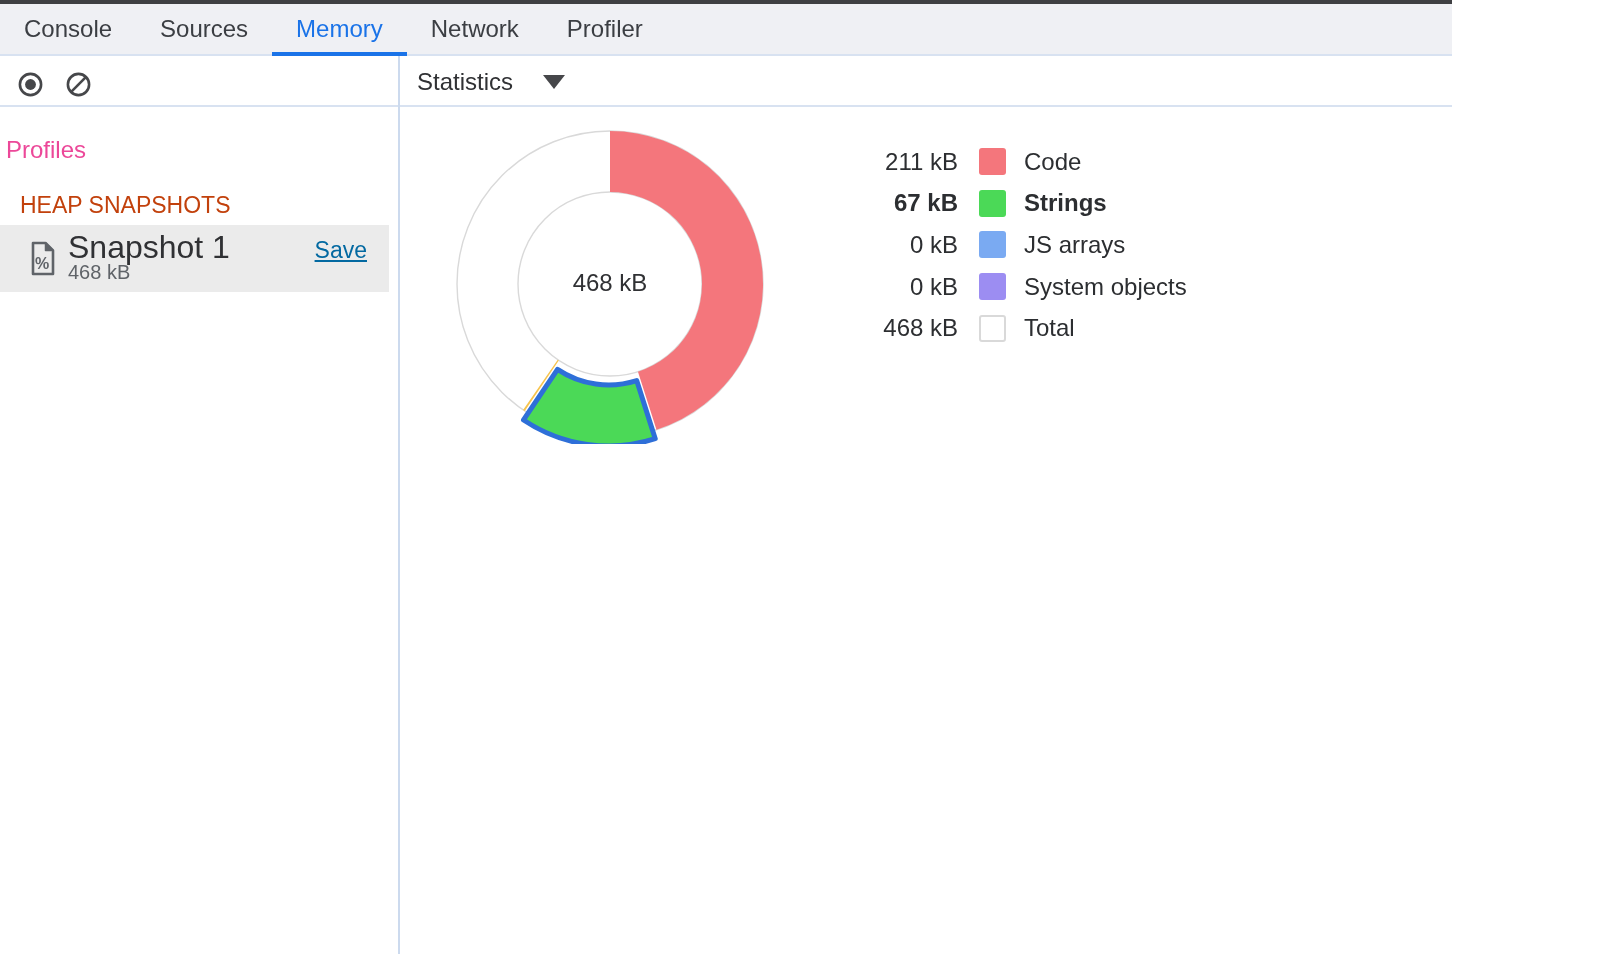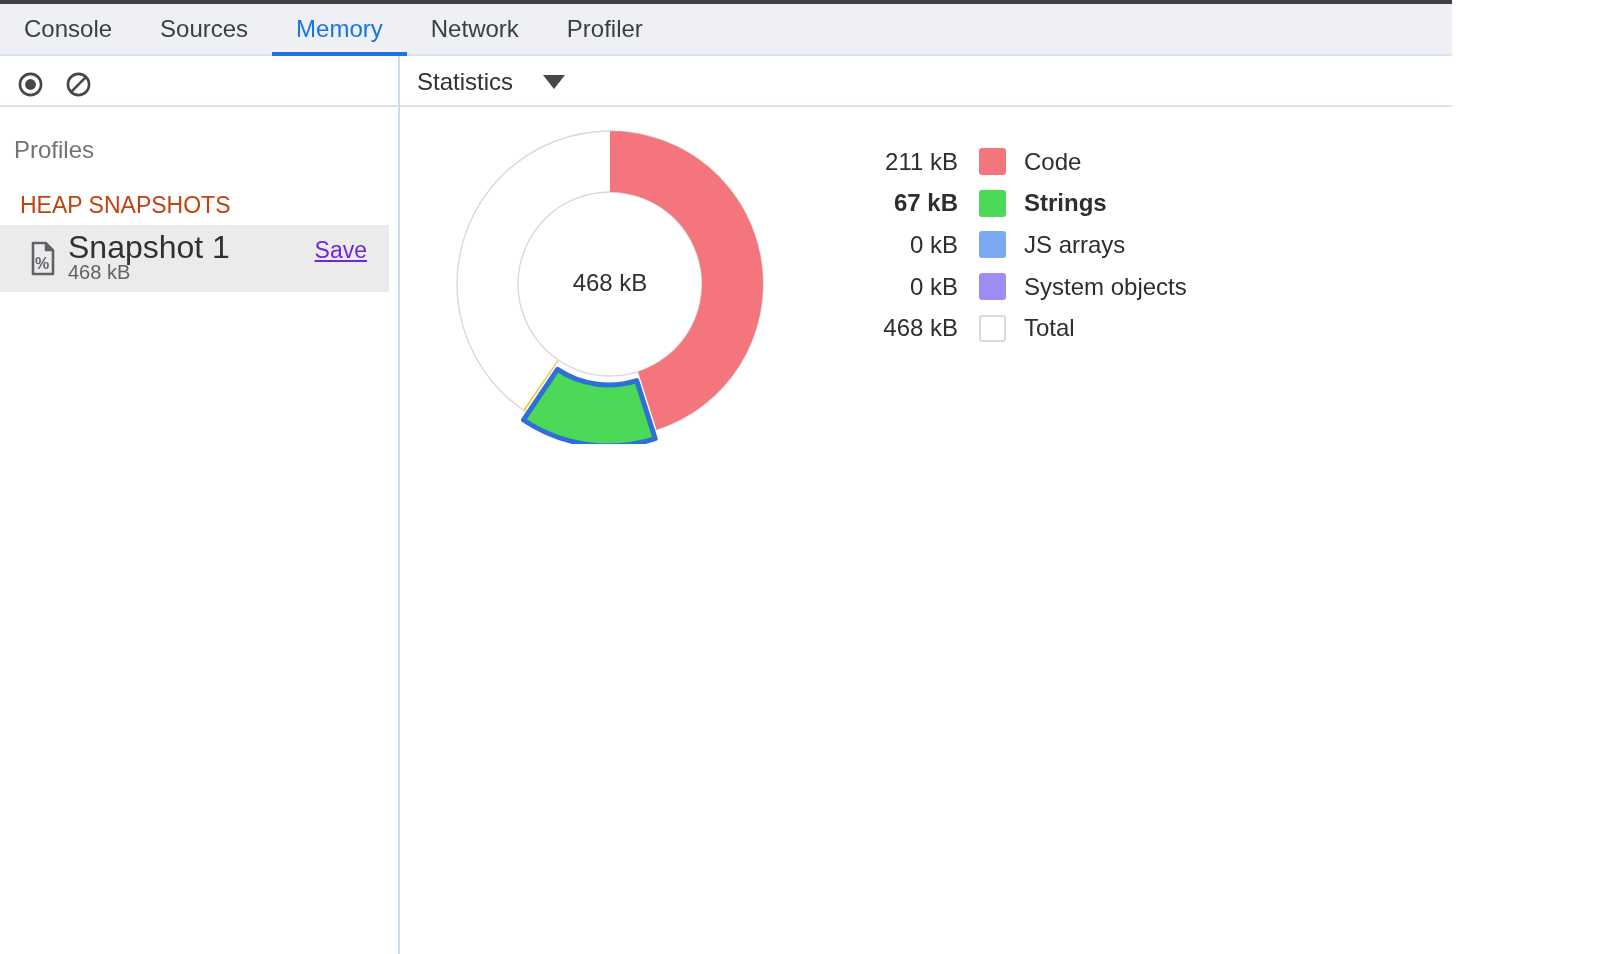--- a/index.html
+++ b/index.html
@@ -31,30 +31,30 @@
                   align-items:center; font-size:24px; color:#303134; cursor:pointer; }
   .stats-select .caret { width:0; height:0; margin-left:30px;
                          border-left:11px solid transparent; border-right:11px solid transparent;
                          border-top:14px solid #46474a; }
 
   
   .v-divider { position:absolute; left:398px; top:56px; bottom:0; width:2px; background:#ccdaee; }
 
   
   .sidebar { position:absolute; left:0; top:109px; width:398px; bottom:0; background:#fff; }
-  .profiles-title { position:absolute; left:14px; top:27px; font-size:24px; color:#737373; }
+  .profiles-title { position:absolute; left:6px; top:27px; font-size:24px; color:#ec4899; }
   .heap-heading { position:absolute; left:20px; top:83px; font-size:23px; color:#c2410c; }
   .snapshot-row { position:absolute; left:0; top:116px; width:389px; height:67px;
                   background:#ebebeb; display:flex; align-items:center; cursor:pointer; }
   .snapshot-row .file-icon { margin-left:30px; flex:0 0 auto; display:block; }
   .snapshot-texts { margin-left:12px; flex:1 1 auto; min-width:0; }
   .snapshot-name { font-size:32px; color:#303134; line-height:27px; }
   .snapshot-size { font-size:20px; color:#5f6368; line-height:22px; }
   .save-link { margin-right:22px; align-self:flex-start; margin-top:12px;
-               font-size:23px; color:#6d28d9; text-decoration:underline; cursor:pointer; }
+               font-size:23px; color:#0369a1; text-decoration:underline; cursor:pointer; }
 
   
   .main { position:absolute; left:400px; top:109px; right:0; bottom:0; background:#fff; }
   #donut { position:absolute; left:50px; top:15px; width:320px; height:320px; }
   .center-label { position:absolute; left:50px; top:160px; width:320px; text-align:center;
                   font-size:24px; color:#303134; }
 
   
   .legend { position:absolute; left:420px; top:32px; }
   .legend-row { display:flex; align-items:center; height:41.6px; font-size:24px; color:#2c2e31; }

